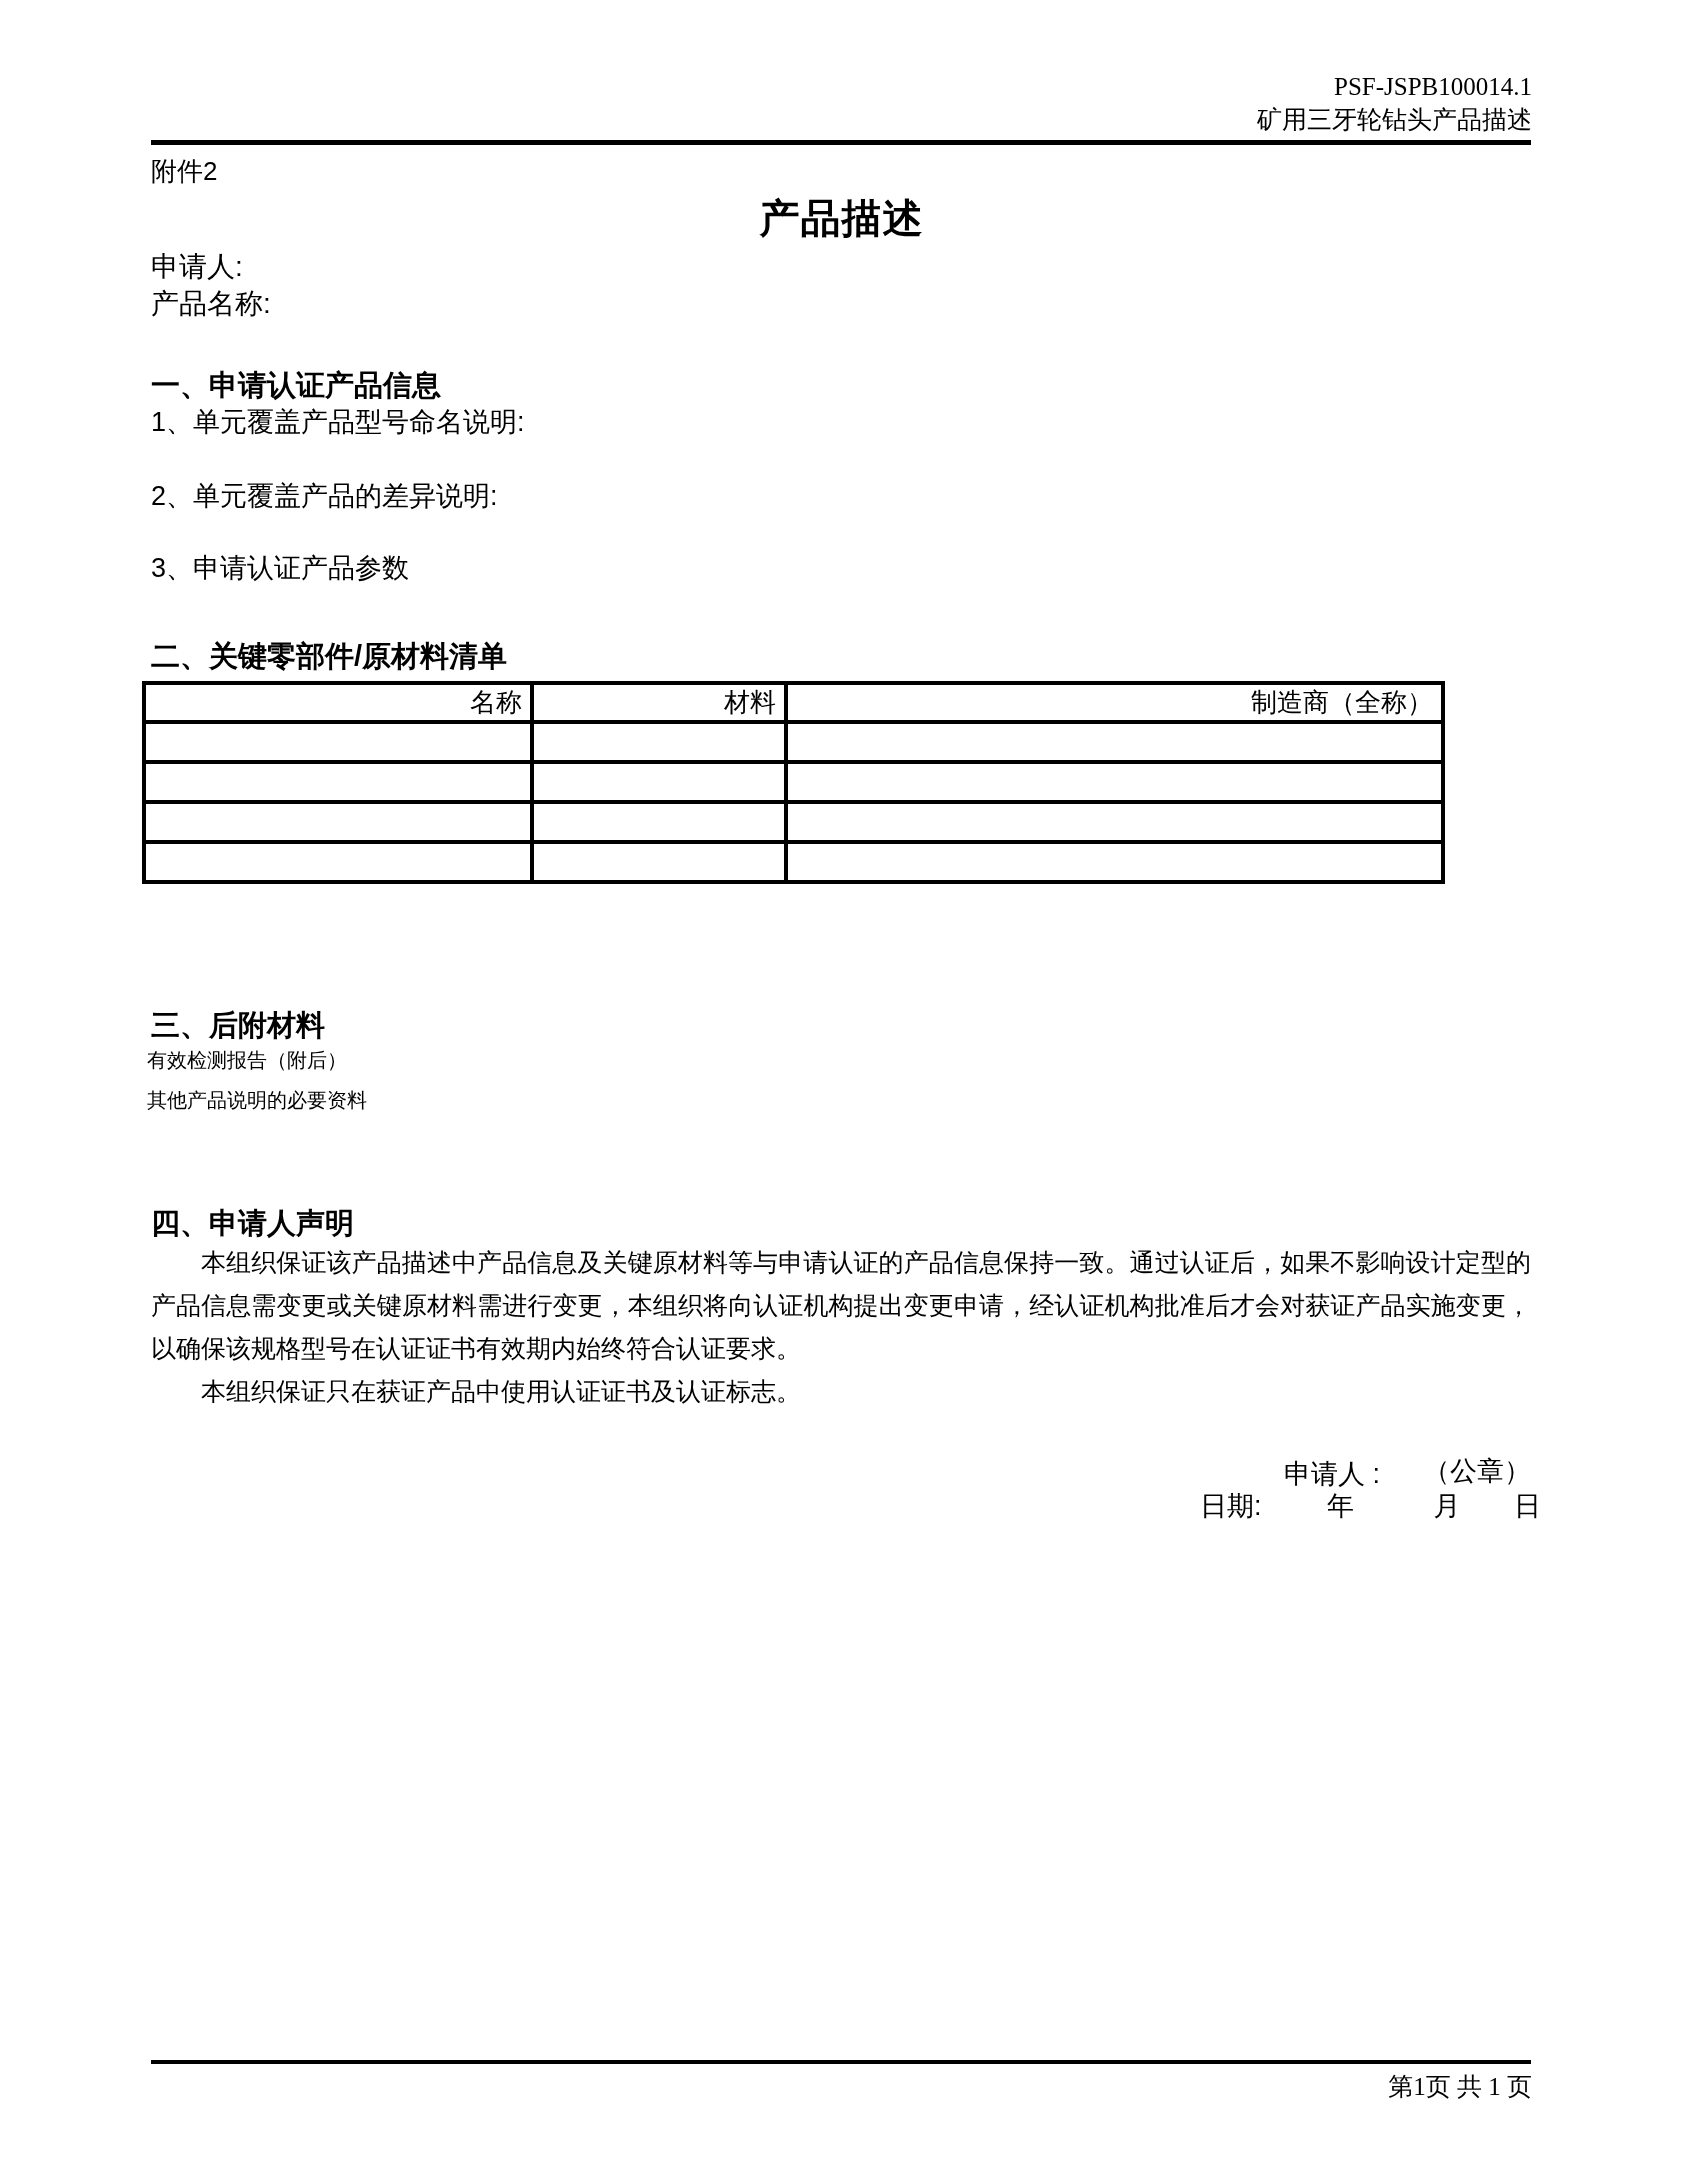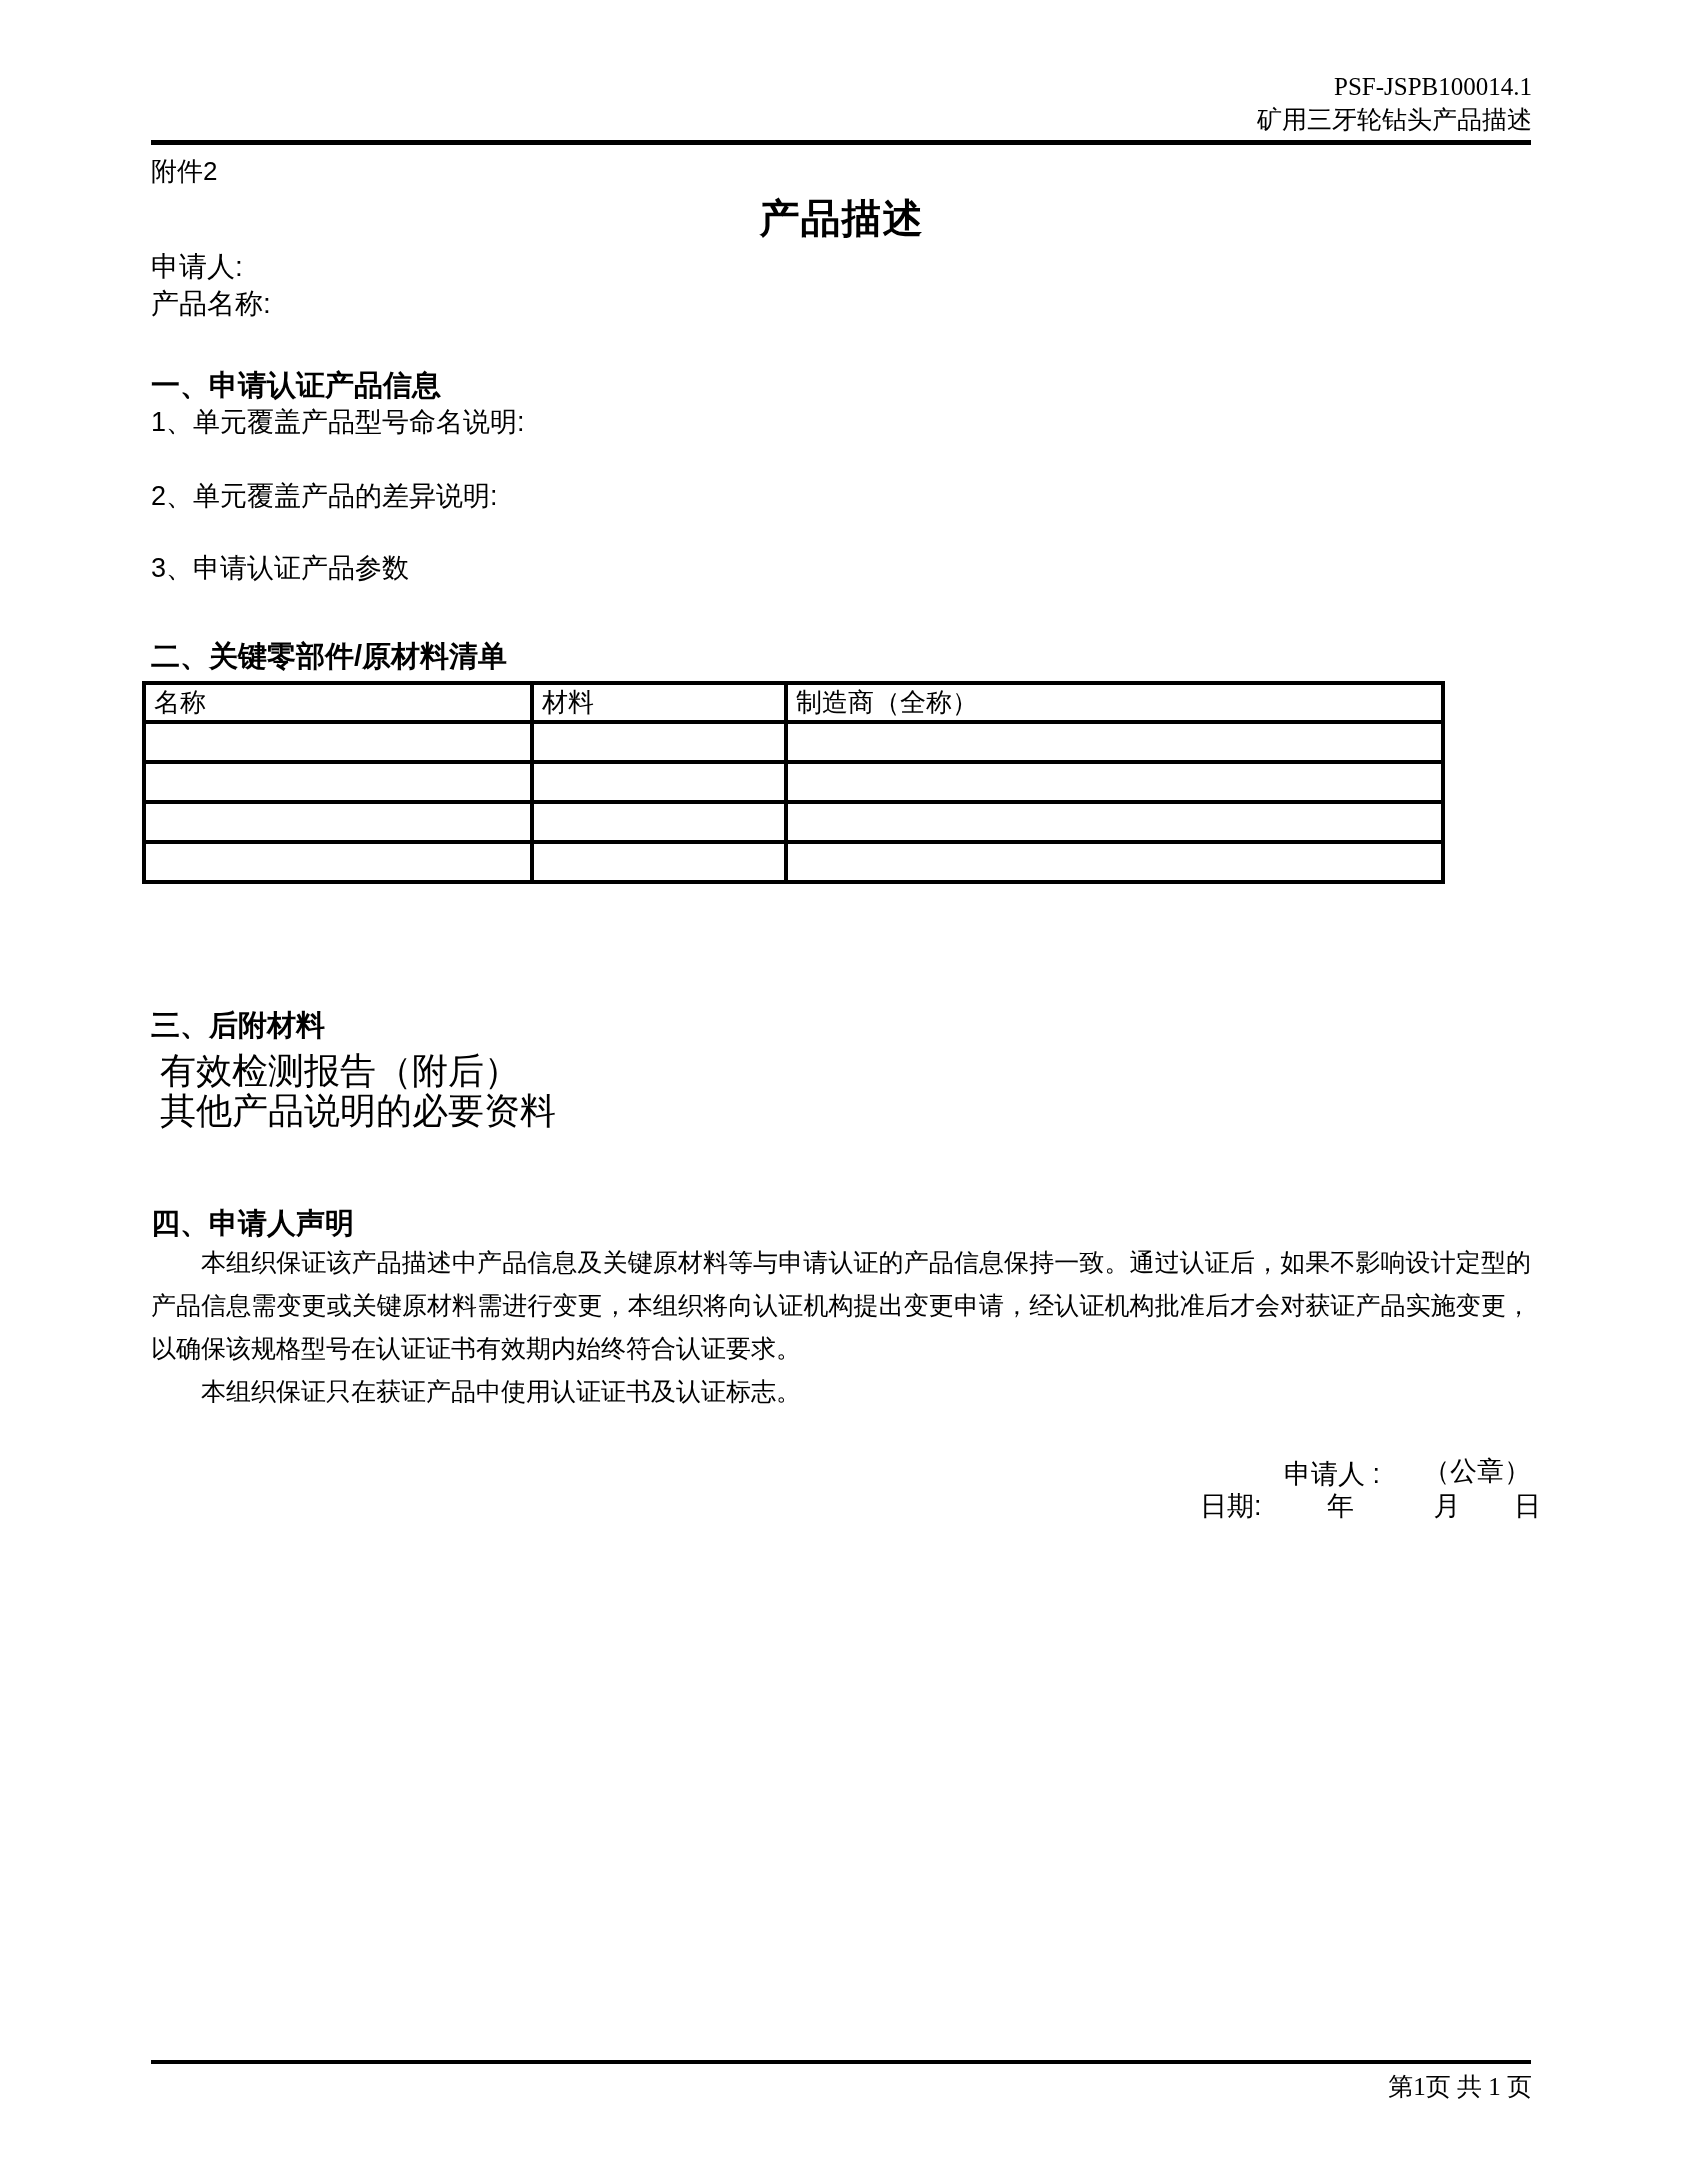--- a/index.html
+++ b/index.html
@@ -75,35 +75,35 @@
     border-collapse: collapse;
     table-layout: fixed;
   }
   .parts-table th, .parts-table td {
     border: 4px solid #000000;
     font-size: 26px;
     font-weight: 400;
     padding: 0 8px;
     overflow: hidden;
   }
-  .parts-table th { height: 34px; text-align: left; }
+  .parts-table th { height: 34px; text-align: right; }
   .parts-table td { height: 36px; }
   .col-name { width: 388px; }
   .col-material { width: 254px; }
   .col-manufacturer { width: 657px; }
   .note-cell {
     text-align: left;
     font-size: 27px;
     padding-left: 10px;
     white-space: nowrap;
   }
 
   
   .sec3-heading { top: 1006px; left: 151px; }
-  .sec3-item { font-size: 36px; left: 160px; white-space: nowrap; }
+  .sec3-item { font-size: 20px; left: 147px; white-space: nowrap; }
   .sec3-item-0 { top: 1047px; }
   .sec3-item-1 { top: 1087px; }
 
   
   .sec4-heading { top: 1204px; left: 151px; text-align: right; }
   .declaration {
     top: 1241px; left: 151px;
     width: 1380px;
     font-size: 25px;
     line-height: 43px;

